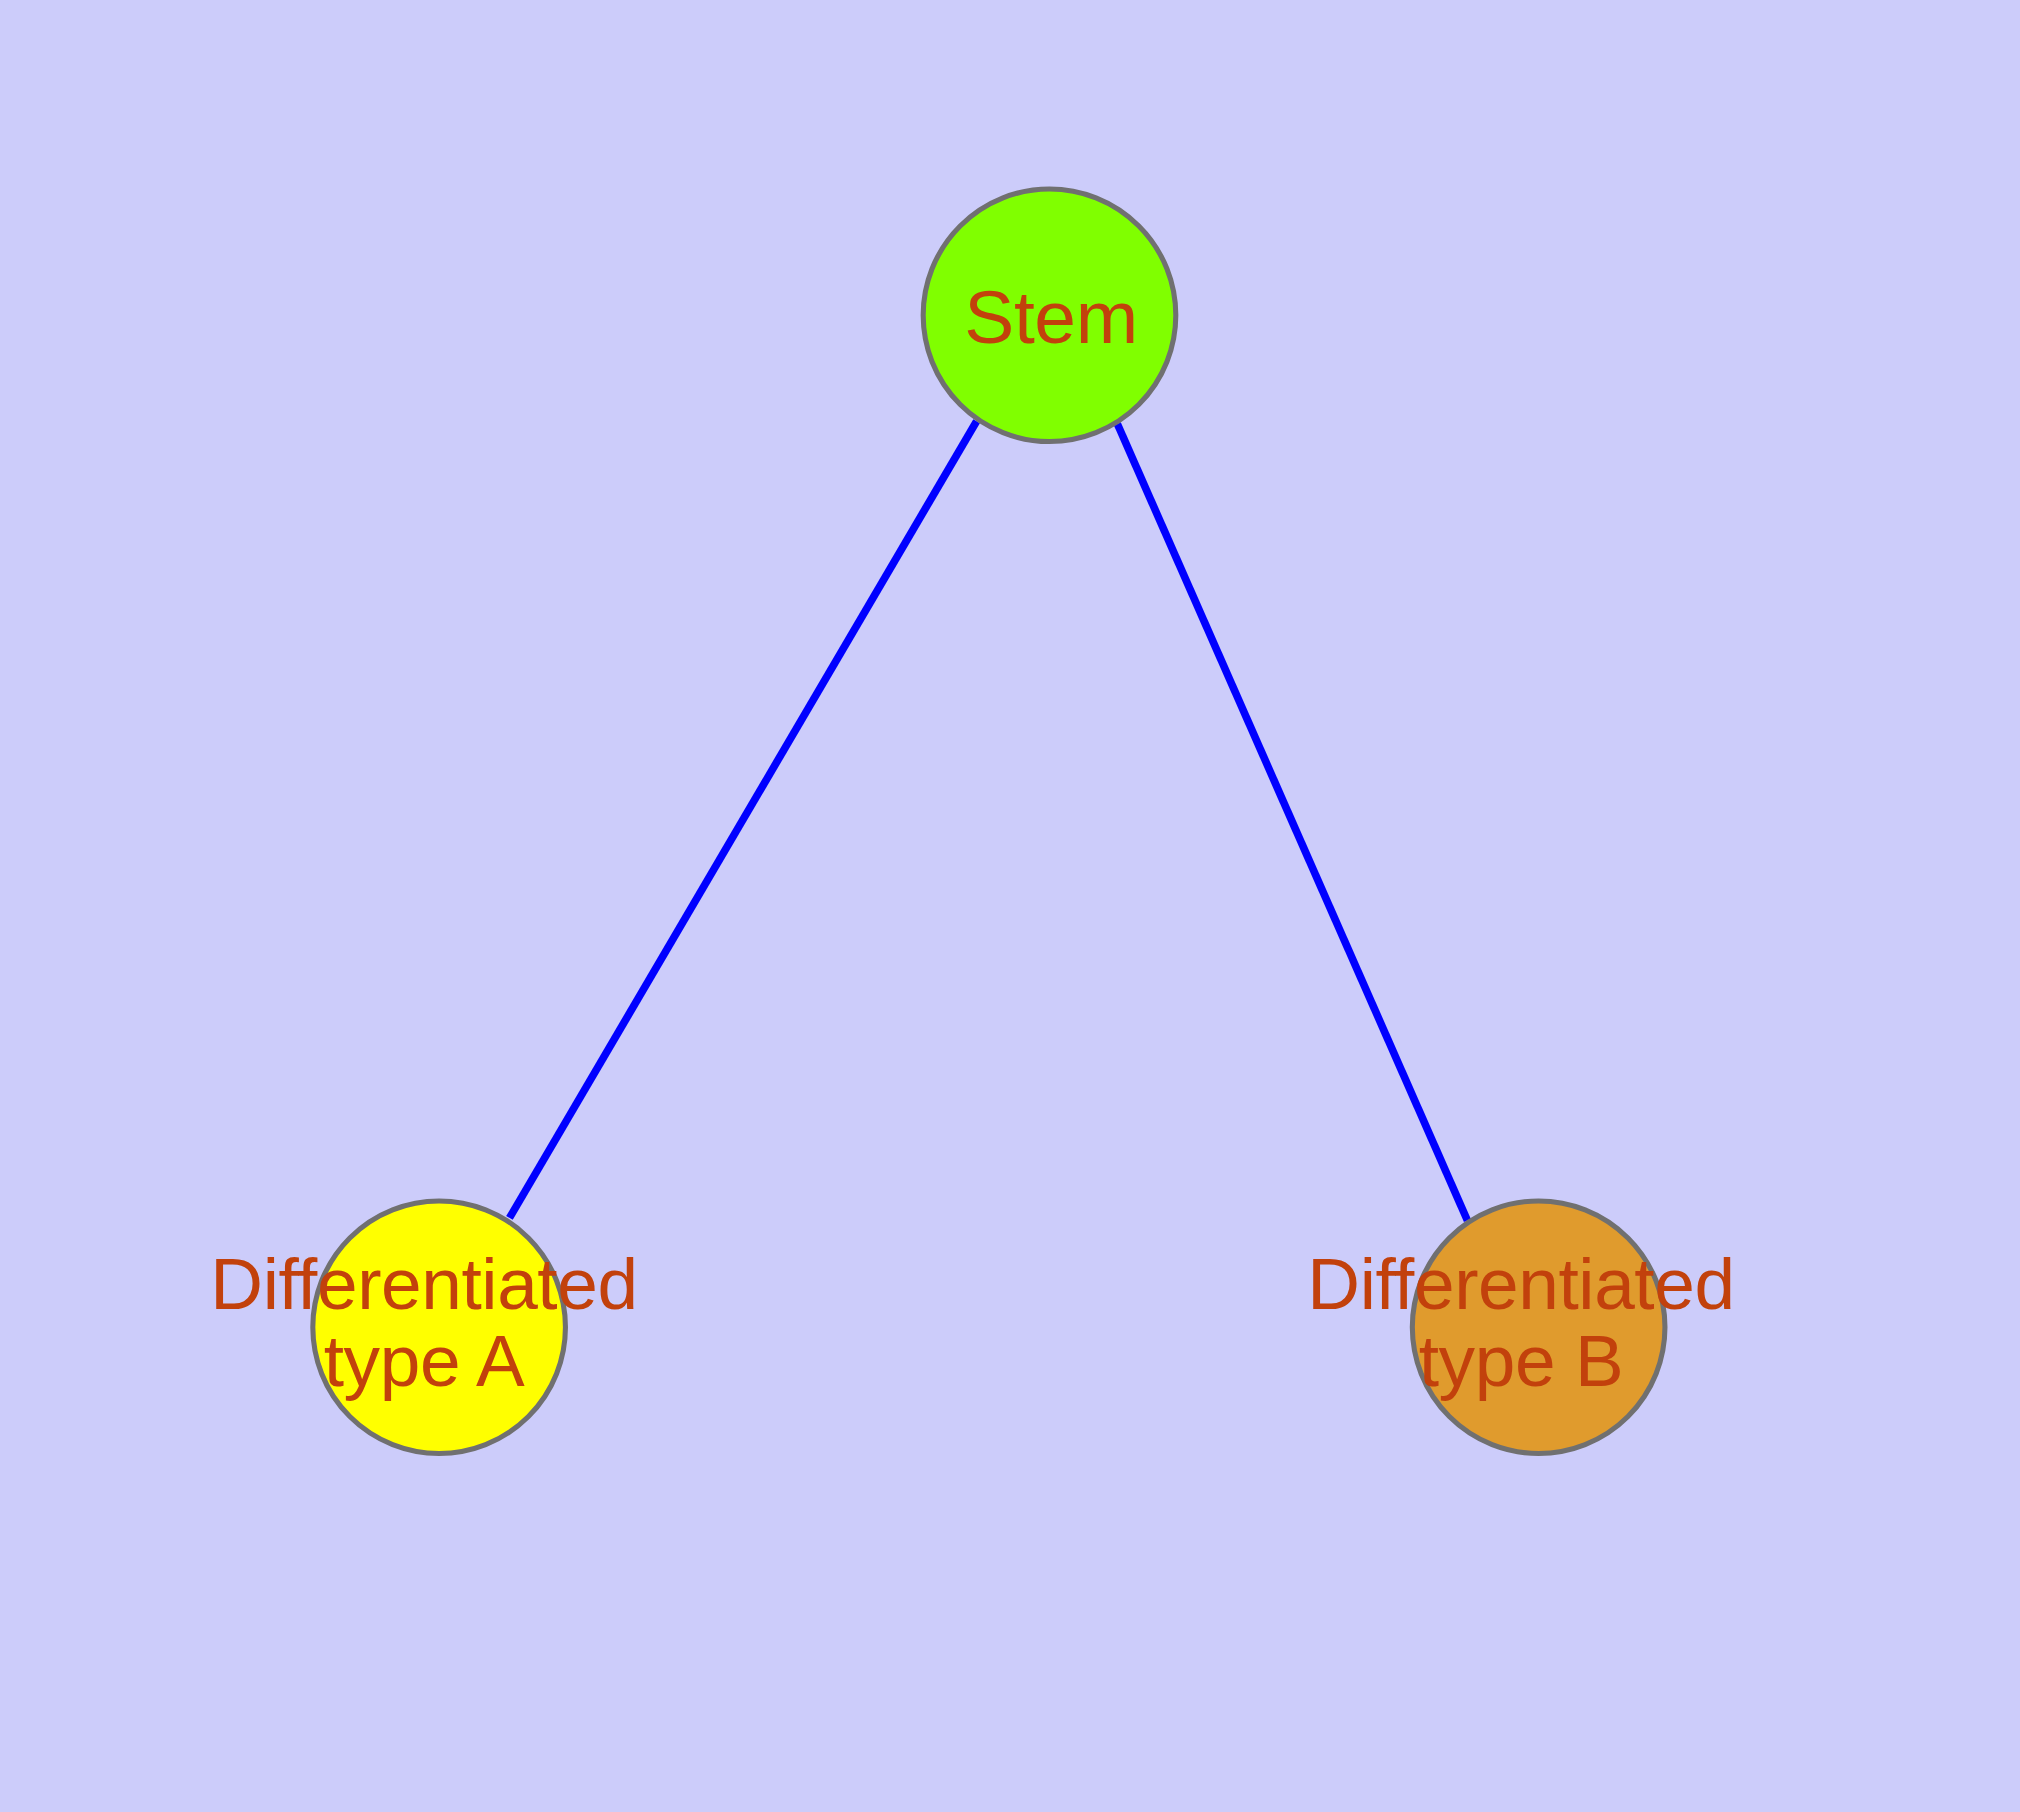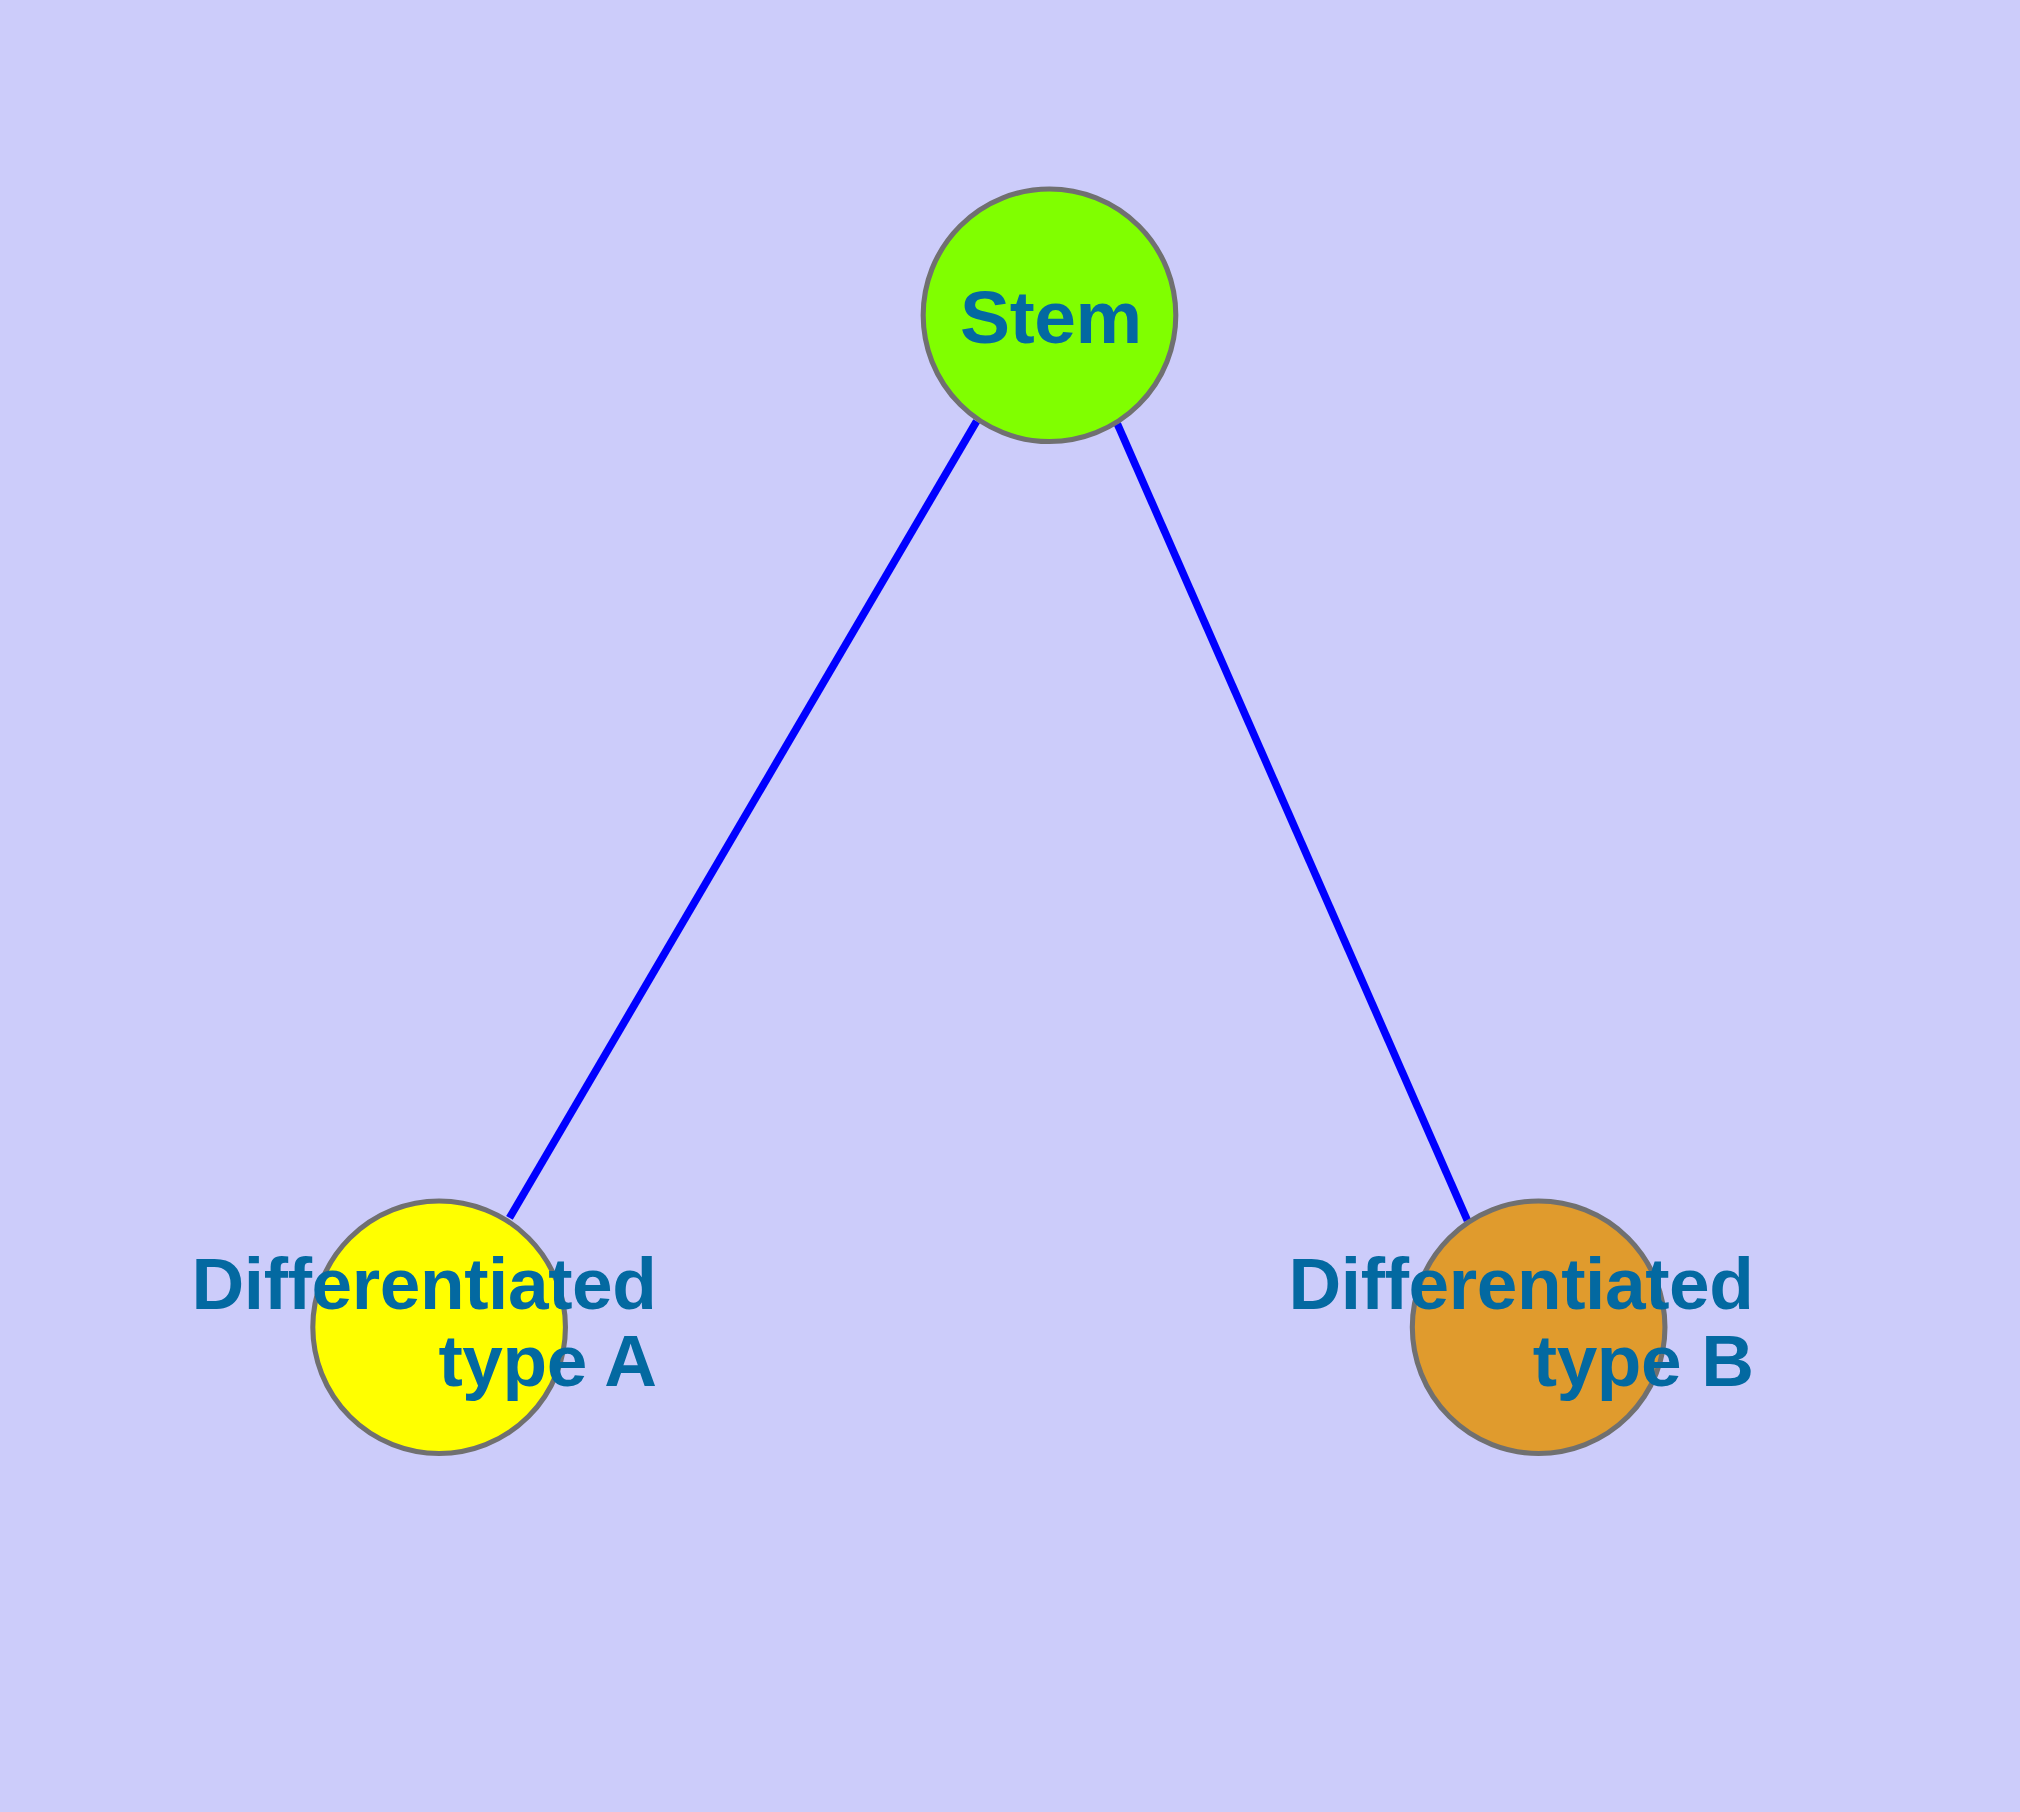--- a/index.html
+++ b/index.html
@@ -21,23 +21,23 @@
     height: 100%;
   }
   #graph-svg {
     position: absolute;
     left: 0; top: 0;
     width: 2021px;
     height: 1812px;
   }
   .node-label {
     position: absolute;
-    color: #0369a1;
-    font-weight: bold;
-    text-align: right;
+    color: #c2410c;
+    font-weight: normal;
+    text-align: center;
     white-space: pre;
     line-height: 1.06;
     pointer-events: none;
     transform: translate(-50%, -50%);
     letter-spacing: -0.4px;
   }
 </style>
 </head>
 <body>
 

